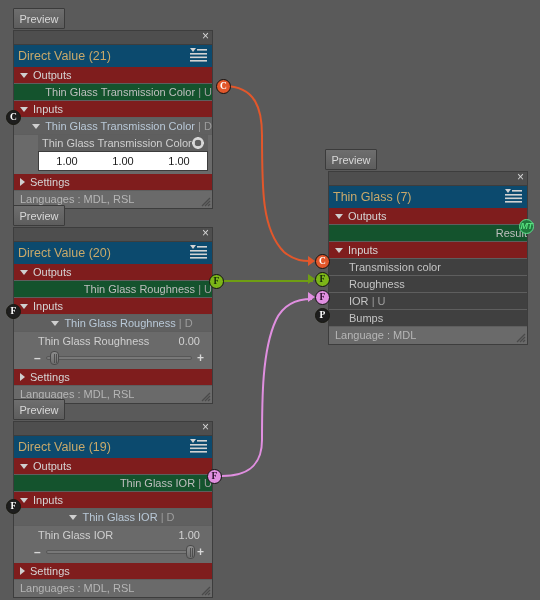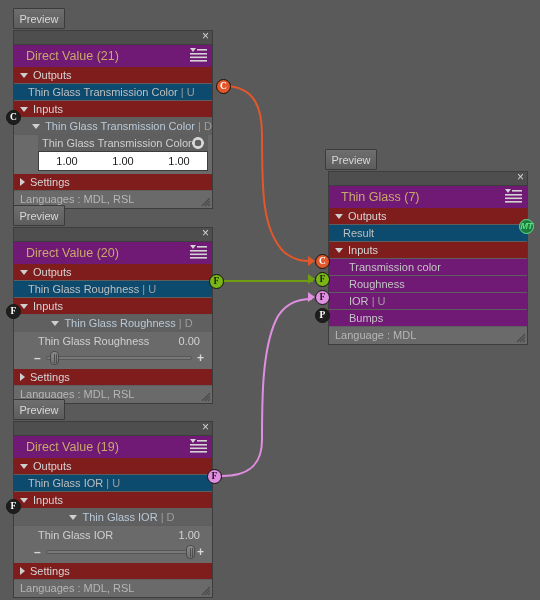--- a/index.html
+++ b/index.html
@@ -64,25 +64,25 @@
     position: absolute;
     right: 3px;
     top: -1px;
     color: #d6d6d6;
     font-size: 12px;
     line-height: 13px;
     font-family: "Liberation Sans", sans-serif;
   }
   .node-title {
     height: 22px;
-    background: #701a75;
+    background: #0c4a6e;
     color: #c9a96a;
     font-size: 12.5px;
     line-height: 22px;
-    padding-left: 12px;
+    padding-left: 4px;
     position: relative;
     box-sizing: border-box;
   }
   .node-title .menu-ico {
     position: absolute;
     right: 5px;
     top: 3px;
     width: 17px;
     height: 15px;
   }
@@ -100,26 +100,27 @@
     padding-left: 6px;
     color: #d5d5d5;
   }
   .row.section2 {
     background: #606060;
     padding-left: 18px;
     color: #b9c9d8;
     text-align: center;
   }
   .row.port {
-    background: #0c4a6e;
+    background: #14532d;
     padding-left: 14px;
     color: #bfbfbf;
+    text-align: right;
   }
   .row.portin {
-    background: #701a75;
+    background: #404040;
     padding-left: 20px;
     color: #c4c4c4;
   }
   .tri {
     display: inline-block;
     width: 0; height: 0;
     margin-right: 5px;
     vertical-align: middle;
     position: relative;
     top: -1px;

